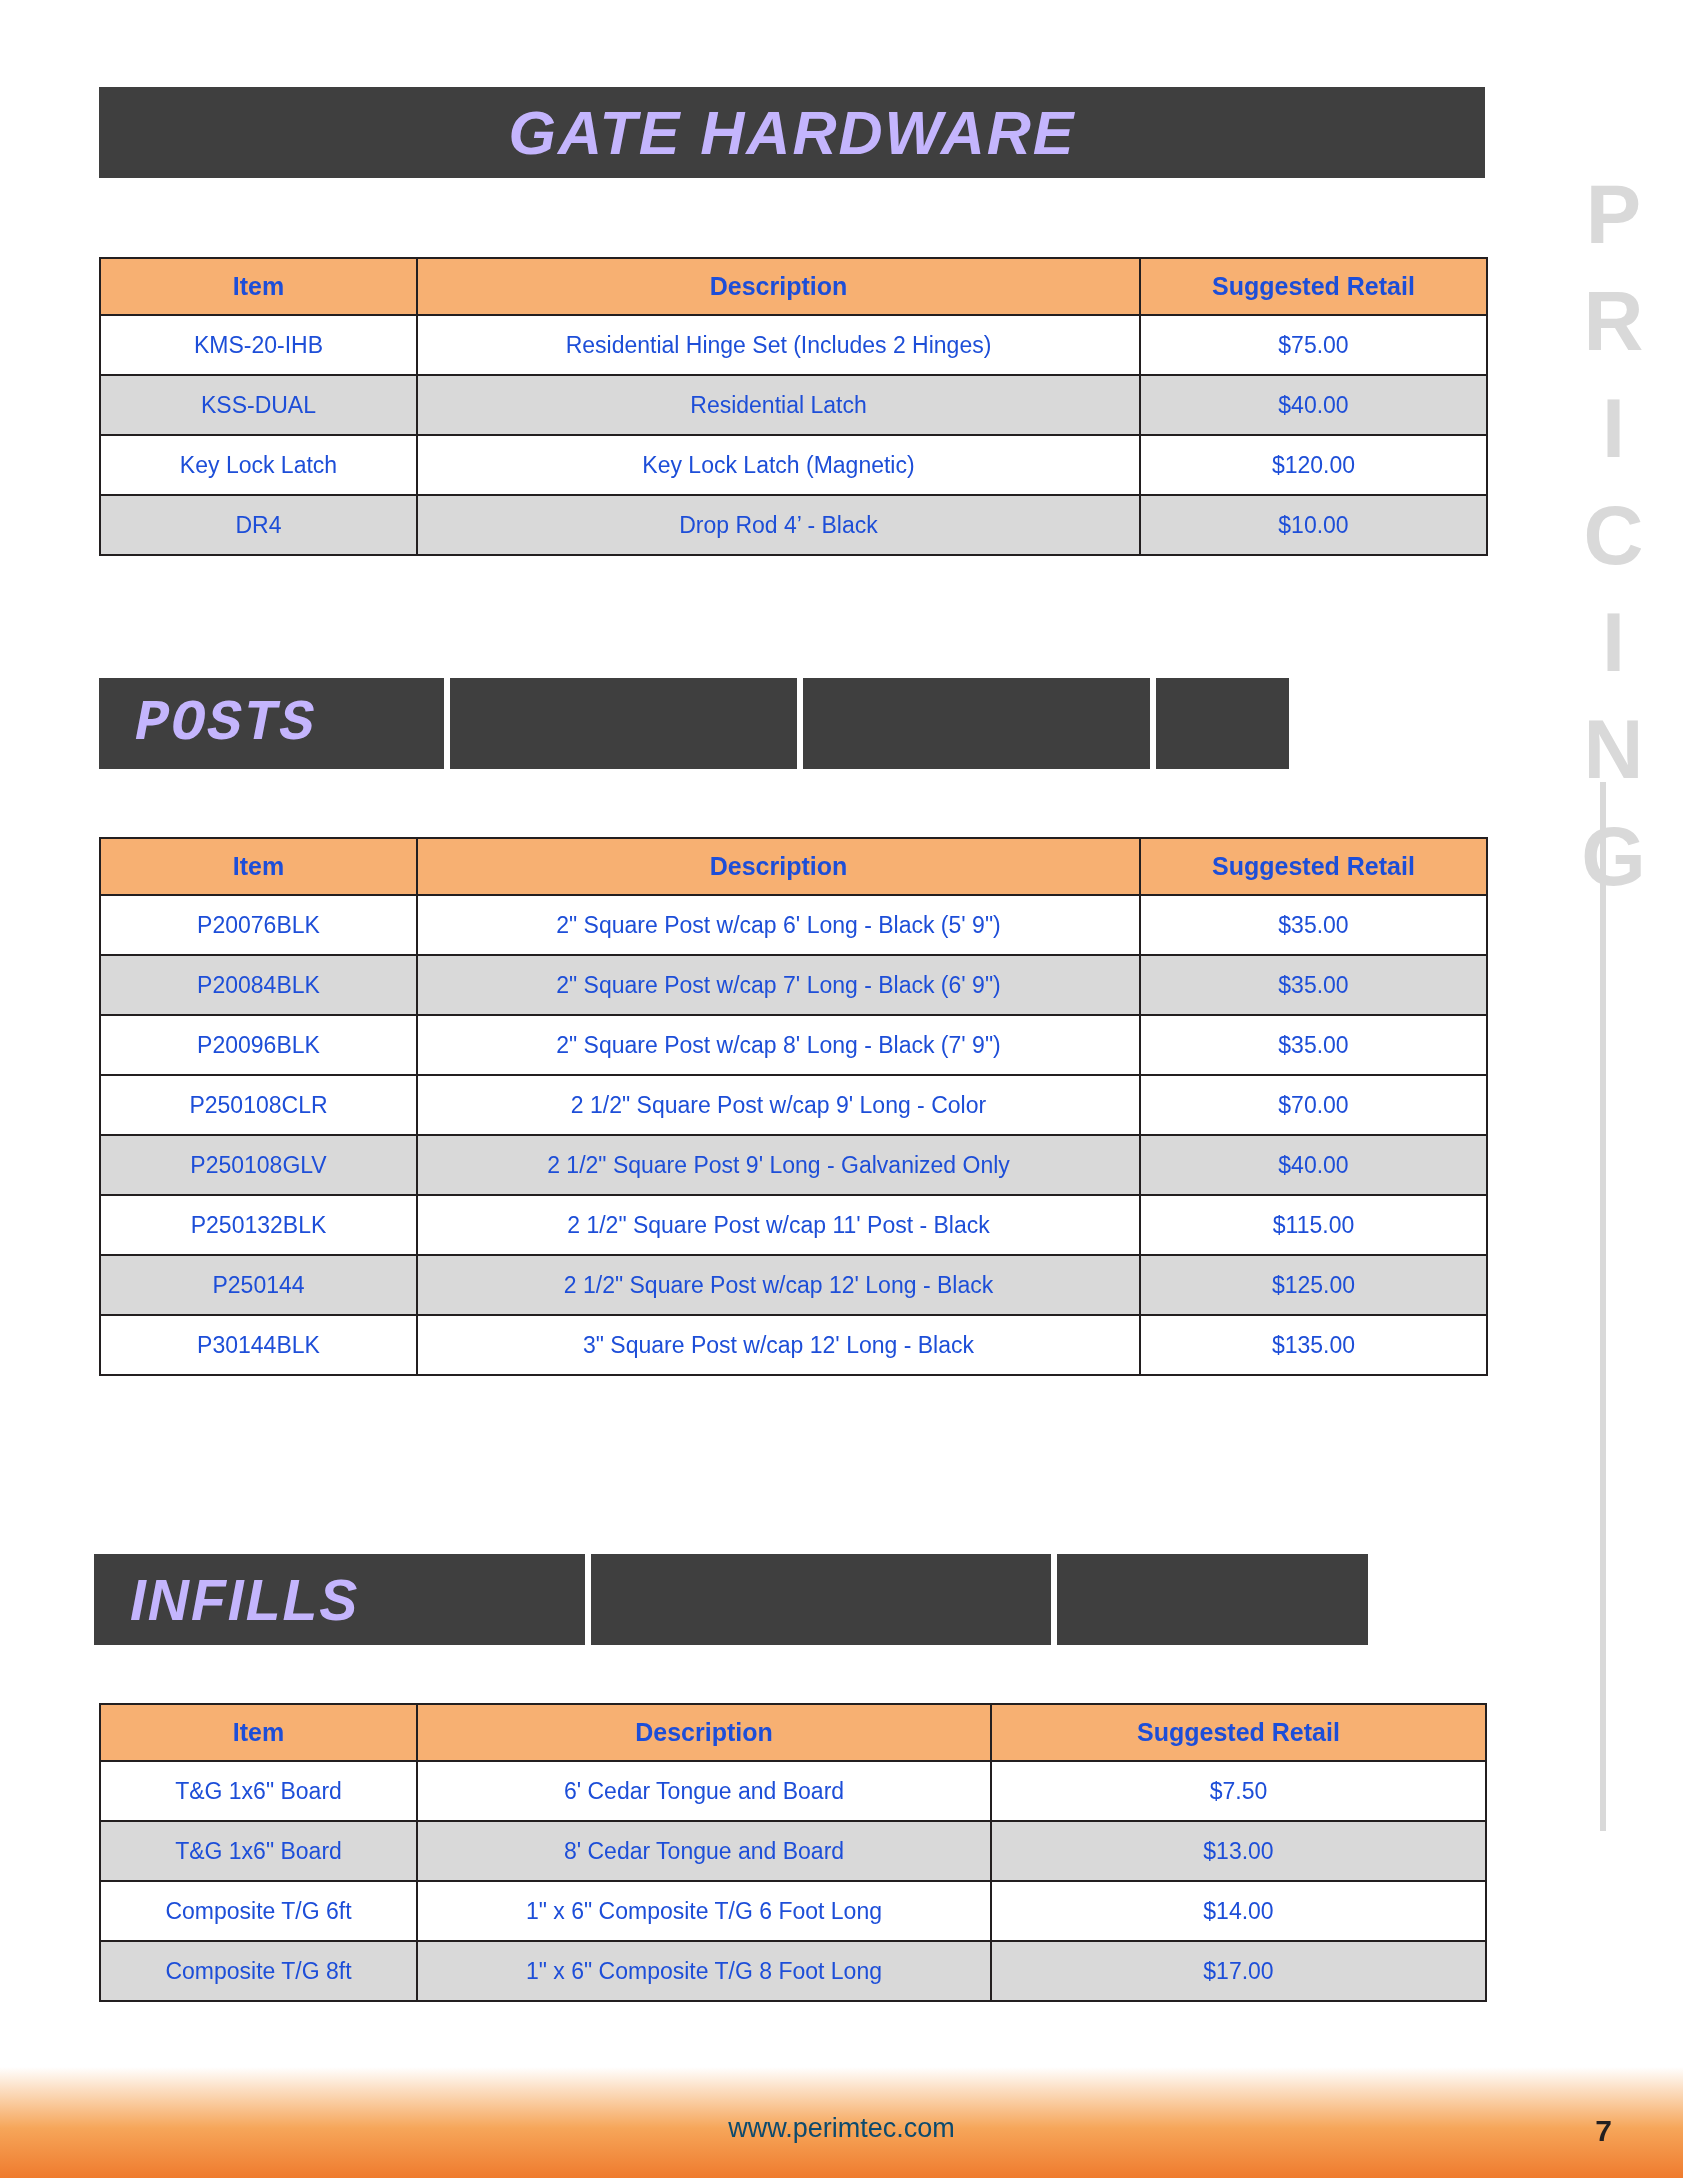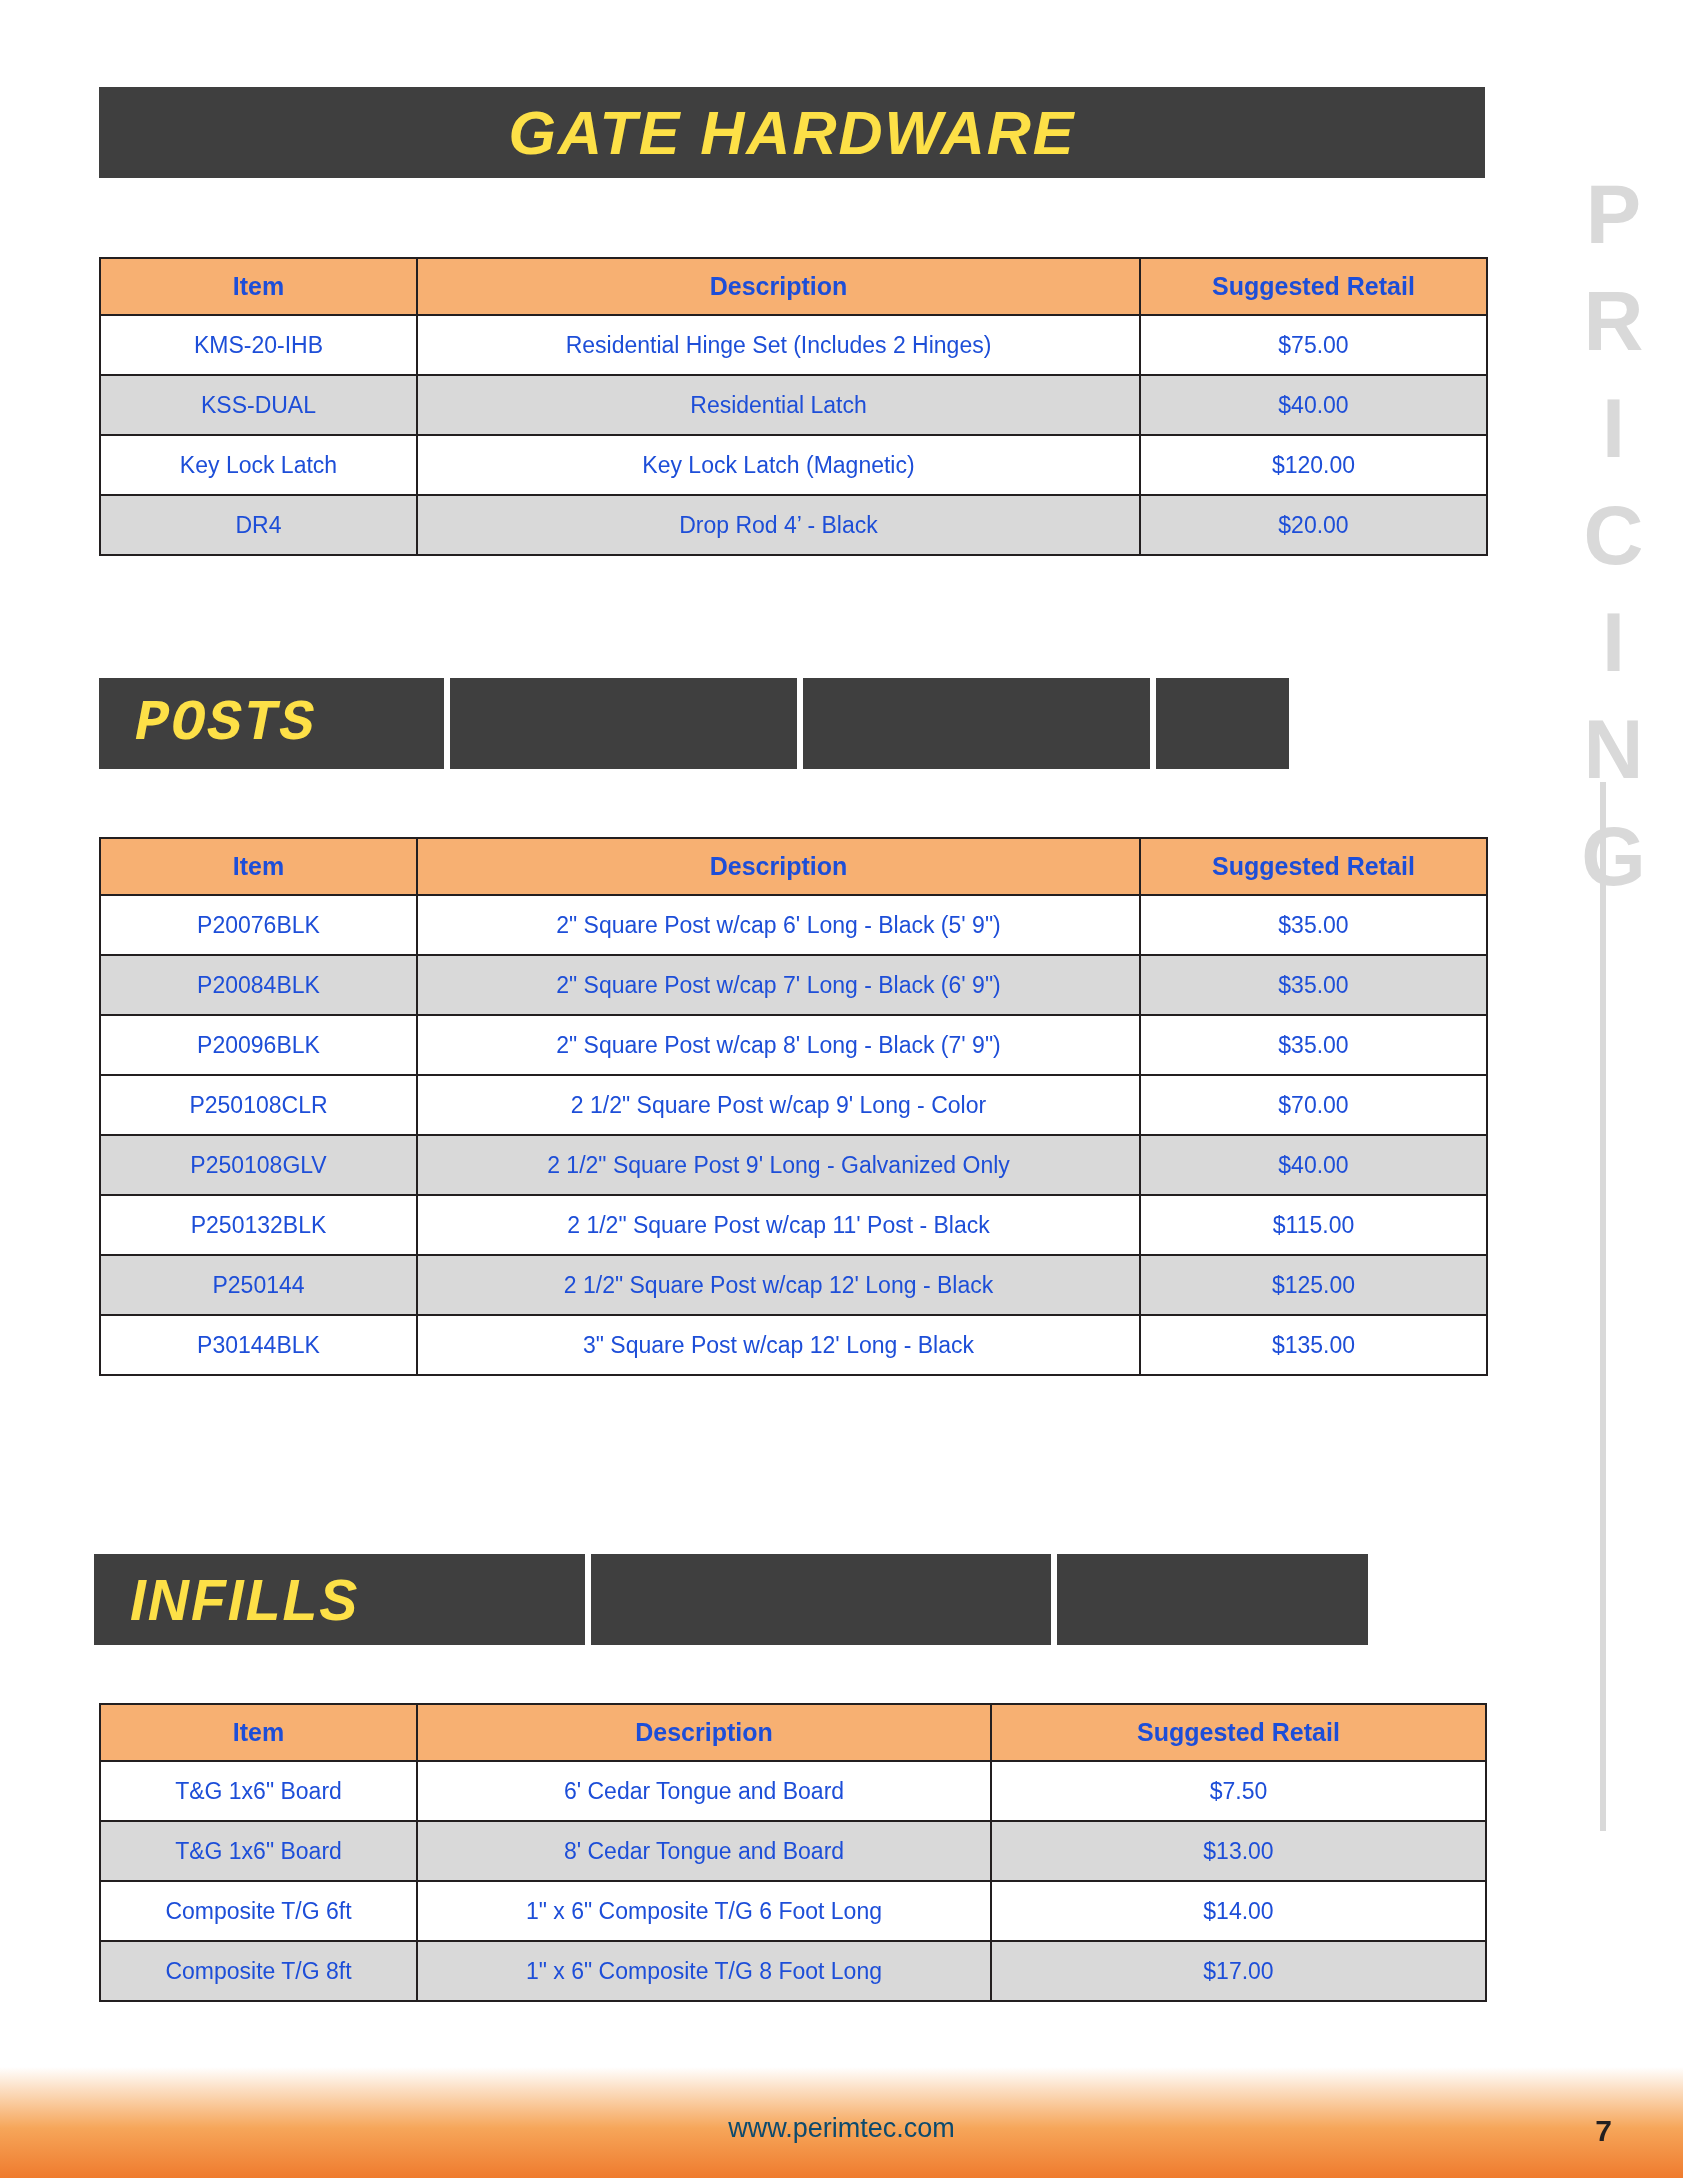--- a/index.html
+++ b/index.html
@@ -54,21 +54,21 @@
   .barrow {
     position: absolute;
     display: flex;
     gap: 6px;
   }
   .bar {
     background: #3f3f3f;
     height: 100%;
   }
   .bar-title {
-    color: #fde047;
+    color: #c4b5fd;
     font-style: italic;
     font-weight: bold;
     display: flex;
     align-items: center;
     justify-content: center;
     letter-spacing: 2px;
   }
   .bar-title.big {
     font-size: 61px;
   }
@@ -168,21 +168,21 @@
         <td>$40.00</td>
       </tr>
       <tr>
         <td>Key Lock Latch</td>
         <td>Key Lock Latch (Magnetic)</td>
         <td>$120.00</td>
       </tr>
       <tr class="alt">
         <td>DR4</td>
         <td>Drop Rod 4’ - Black</td>
-        <td>$20.00</td>
+        <td>$10.00</td>
       </tr>
     </tbody>
   </table>
 
   <div class="barrow" style="left:99px; top:678px; width:1190px; height:91px;font-family:Liberation Mono, monospace;">
     <div class="bar bar-title med" style="width:309px;">POSTS</div>
     <div class="bar" style="width:347px;"></div>
     <div class="bar" style="width:347px;"></div>
     <div class="bar" style="flex:1 1 auto;"></div>
   </div>

